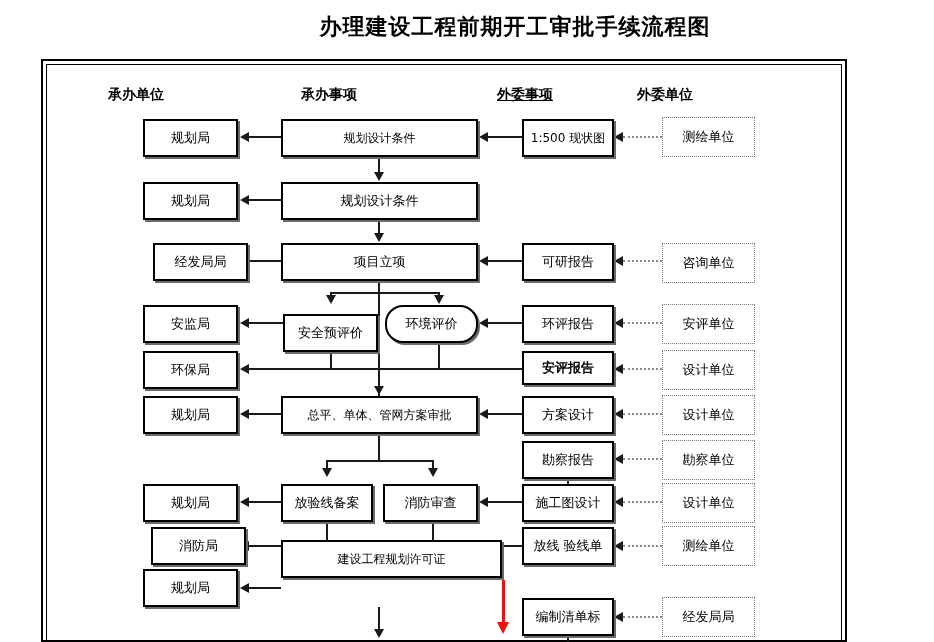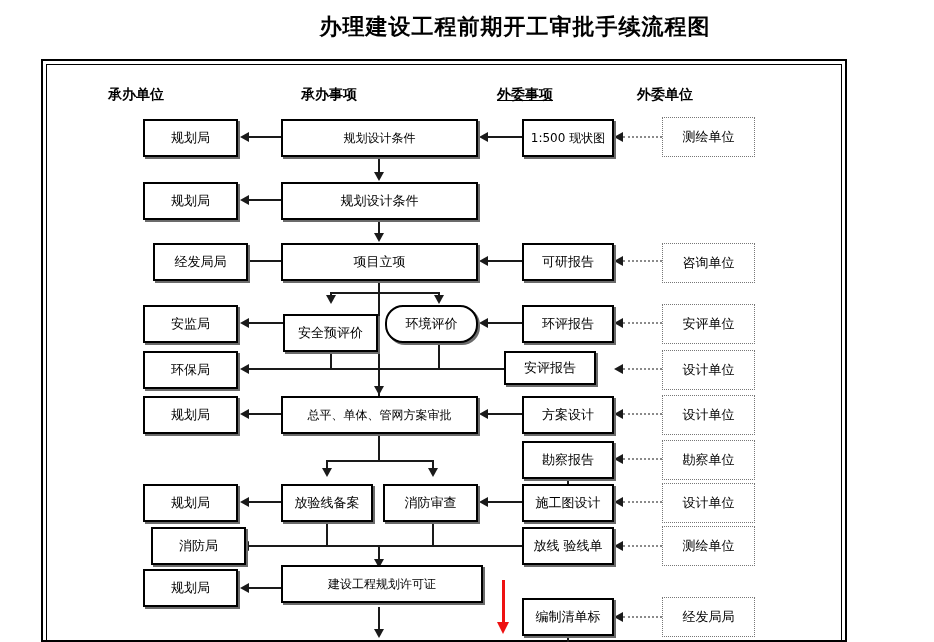--- a/index.html
+++ b/index.html
@@ -190,27 +190,27 @@
     </div>
   <div id="layer-task">
       <div class="box thick small" style="left: 281px; top: 119px; width: 197px; height: 38px;">规划设计条件</div>
       <div class="box thick" style="left: 281px; top: 182px; width: 197px; height: 38px;">规划设计条件</div>
       <div class="box thick" style="left: 281px; top: 243px; width: 197px; height: 38px;">项目立项</div>
       <div class="box thick" style="left: 283px; top: 305px; width: 95px; height: 38px; margin-top: 9px;">安全预评价</div>
       <div class="box thick" style="left: 385px; top: 305px; width: 93px; height: 38px; border-radius: 18px;">环境评价</div>
       <div class="box thick small" style="left: 281px; top: 396px; width: 197px; height: 38px;">总平、单体、管网方案审批</div>
       <div class="box thick" style="left: 281px; top: 484px; width: 92px; height: 38px;">放验线备案</div>
       <div class="box thick" style="left: 383px; top: 484px; width: 95px; height: 38px;">消防审查</div>
-      <div class="box thick small" style="left: 281px; top: 565px; width: 202px; height: 38px;">建设工程规划许可证</div>
+      <div class="box thick small" style="left: 281px; top: 540px; width: 221px; height: 38px;">建设工程规划许可证</div>
     </div>
   <div id="layer-otask">
       <div class="box thick small" style="left: 522px; top: 119px; width: 92px; height: 38px;">1:500 现状图</div>
       <div class="box thick" style="left: 522px; top: 243px; width: 92px; height: 38px;">可研报告</div>
       <div class="box thick" style="left: 522px; top: 305px; width: 92px; height: 38px;">环评报告</div>
-      <div class="box thick" style="left: 504px; top: 351px; width: 92px; height: 34px;">安评报告</div>
+      <div class="box thick" style="left: 522px; top: 351px; width: 92px; height: 34px; font-weight: bold;">安评报告</div>
       <div class="box thick" style="left: 522px; top: 396px; width: 92px; height: 38px;">方案设计</div>
       <div class="box thick" style="left: 522px; top: 441px; width: 92px; height: 38px;">勘察报告</div>
       <div class="box thick" style="left: 522px; top: 484px; width: 92px; height: 38px;">施工图设计</div>
       <div class="box thick" style="left: 522px; top: 527px; width: 92px; height: 38px;">放线 验线单</div>
       <div class="box thick" style="left: 522px; top: 598px; width: 92px; height: 38px;">编制清单标</div>
     </div>
   <div id="layer-ounit">
       <div class="box dotted" style="left: 662px; top: 117px; width: 93px; height: 40px;">测绘单位</div>
       <div class="box dotted" style="left: 662px; top: 243px; width: 93px; height: 40px;">咨询单位</div>
       <div class="box dotted" style="left: 662px; top: 304px; width: 93px; height: 40px;">安评单位</div>

